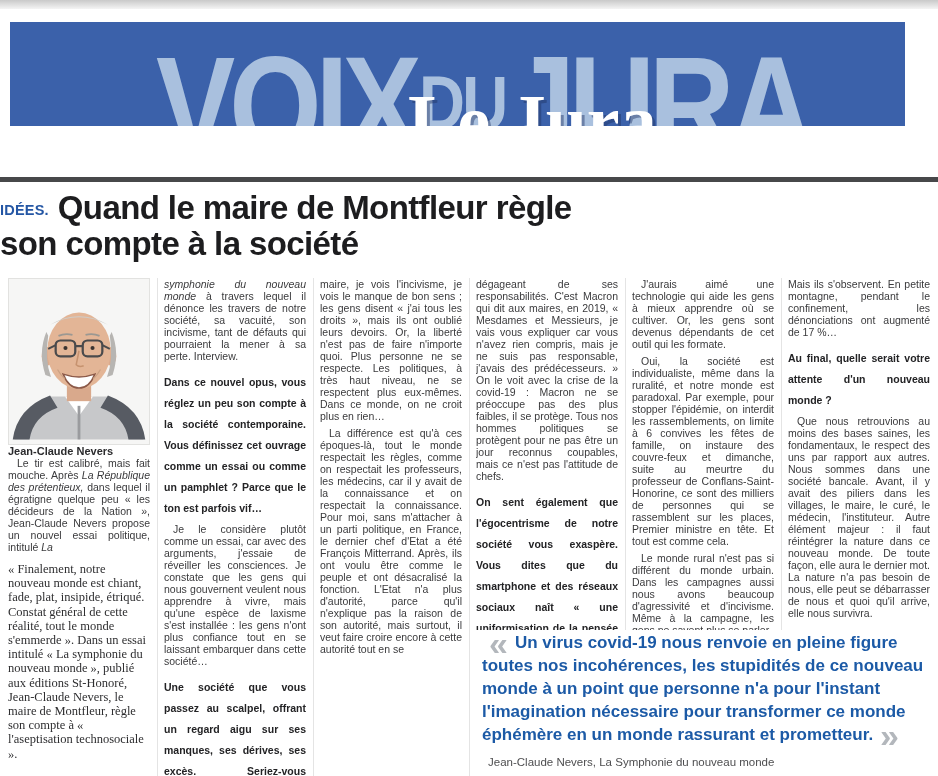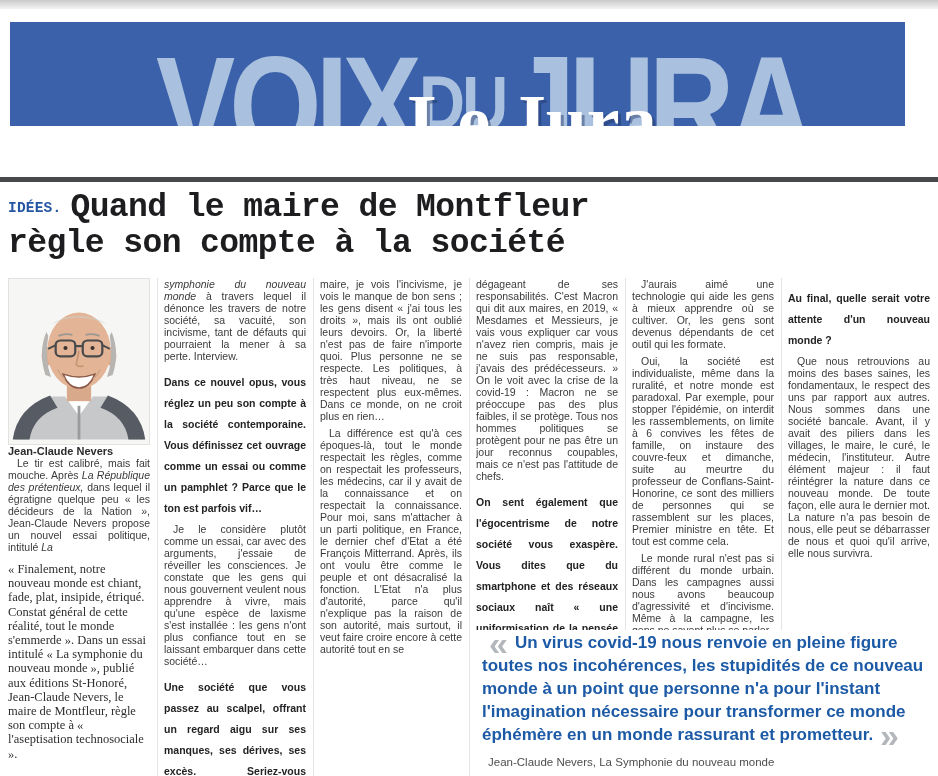--- a/index.html
+++ b/index.html
@@ -18,21 +18,21 @@
   .logo { position:absolute; left:146px; top:14px; font-weight:bold;
     font-size:138px; line-height:1; letter-spacing:-7px; color:#a9c0de;
     white-space:nowrap; transform:scaleX(0.86) scaleY(1.02); transform-origin:left top; }
   .logo .du { font-size:74px; letter-spacing:-3px; vertical-align:26px; margin:0 4px; }
   .logo-sub { position:absolute; left:398px; top:62px; color:#ffffff;
     font-family:"Liberation Serif", serif; font-weight:bold; font-size:74px;
     line-height:1; text-shadow:3px 3px 0 rgba(30,50,100,0.45); }
 
   
   .head-rule { position:absolute; left:0; top:177px; width:938px; height:5px; background:#47484a; }
-  .headline-wrap { position:absolute; left:8px; top:190px; width:585px;font-family:Liberation Mono, monospace; }
+  .headline-wrap { position:absolute; left:0; top:190px; width:585px; }
   .kicker { color:#2456a4; font-weight:bold; font-size:14.5px; letter-spacing:0.2px;
     margin-right:9px; vertical-align:4px; }
   .headline { display:inline; color:#1d1d1f; font-weight:bold; font-size:33px;
     line-height:36px; letter-spacing:-0.6px; }
 
   
   .cols { position:absolute; left:8px; top:278px; width:922px; height:498px;
     display:flex; gap:6px; overflow:hidden;
     font-size:10.5px; line-height:12px; color:#3a3a3c; }
   .col { flex:1 1 0; min-width:0; padding-right:7px; border-right:1px solid #e4e4e4; overflow:hidden; }
@@ -131,20 +131,21 @@
     <div class="col short">
         <p class="para nf"><span>dégageant de ses responsabilités. C'est Macron qui dit aux maires, en 2019, « Mesdames et Messieurs, je vais vous expliquer car vous n'avez rien compris, mais je ne suis pas responsable, j'avais des prédécesseurs. » On le voit avec la crise de la covid-19 : Macron ne se préoccupe pas des plus faibles, il se protège. Tous nos hommes politiques se protègent pour ne pas être un jour reconnus coupables, mais ce n'est pas l'attitude de chefs.</span></p>
         <p class="para q"><span>On sent également que l'égocentrisme de notre société vous exaspère. Vous dites que du smartphone et des réseaux sociaux naît « une uniformisation de la pensée », l'incivilité générale, une aseptisation de la société…</span></p>
       </div>
     <div class="col short">
         <p class="para n"><span>J'aurais aimé une technologie qui aide les gens à mieux apprendre où se cultiver. Or, les gens sont devenus dépendants de cet outil qui les formate.</span></p>
         <p class="para n"><span>Oui, la société est individualiste, même dans la ruralité, et notre monde est paradoxal. Par exemple, pour stopper l'épidémie, on interdit les rassemblements, on limite à 6 convives les fêtes de famille, on instaure des couvre-feux et dimanche, suite au meurtre du professeur de Conflans-Saint-Honorine, ce sont des milliers de personnes qui se rassemblent sur les places, Premier ministre en tête. Et tout est comme cela.</span></p>
         <p class="para n"><span>Le monde rural n'est pas si différent du monde urbain. Dans les campagnes aussi nous avons beaucoup d'agressivité et d'incivisme. Même à la campagne, les gens ne savent plus se parler.</span></p>
       </div>
     <div class="col short">
+        <p class="para nf"><span>Mais ils s'observent. En petite montagne, pendant le confinement, les dénonciations ont augmenté de 17 %…</span></p>
         <p class="para q"><span>Au final, quelle serait votre attente d'un nouveau monde ?</span></p>
         <p class="para n"><span>Que nous retrouvions au moins des bases saines, les fondamentaux, le respect des uns par rapport aux autres. Nous sommes dans une société bancale. Avant, il y avait des piliers dans les villages, le maire, le curé, le médecin, l'instituteur. Autre élément majeur : il faut réintégrer la nature dans ce nouveau monde. De toute façon, elle aura le dernier mot. La nature n'a pas besoin de nous, elle peut se débarrasser de nous et quoi qu'il arrive, elle nous survivra.</span></p>
       </div>
   </div>
 
   <div class="pullquote">
     <div class="pq-text">
       <span class="g">«</span><span>Un virus covid-19 nous renvoie en pleine figure toutes nos incohérences, les stupidités de ce nouveau monde à un point que personne n'a pour l'instant l'imagination nécessaire pour transformer ce monde éphémère en un monde rassurant et prometteur.</span><span class="g">»</span>
     </div>
     <div class="pq-attr">Jean-Claude Nevers, La Symphonie du nouveau monde</div>

